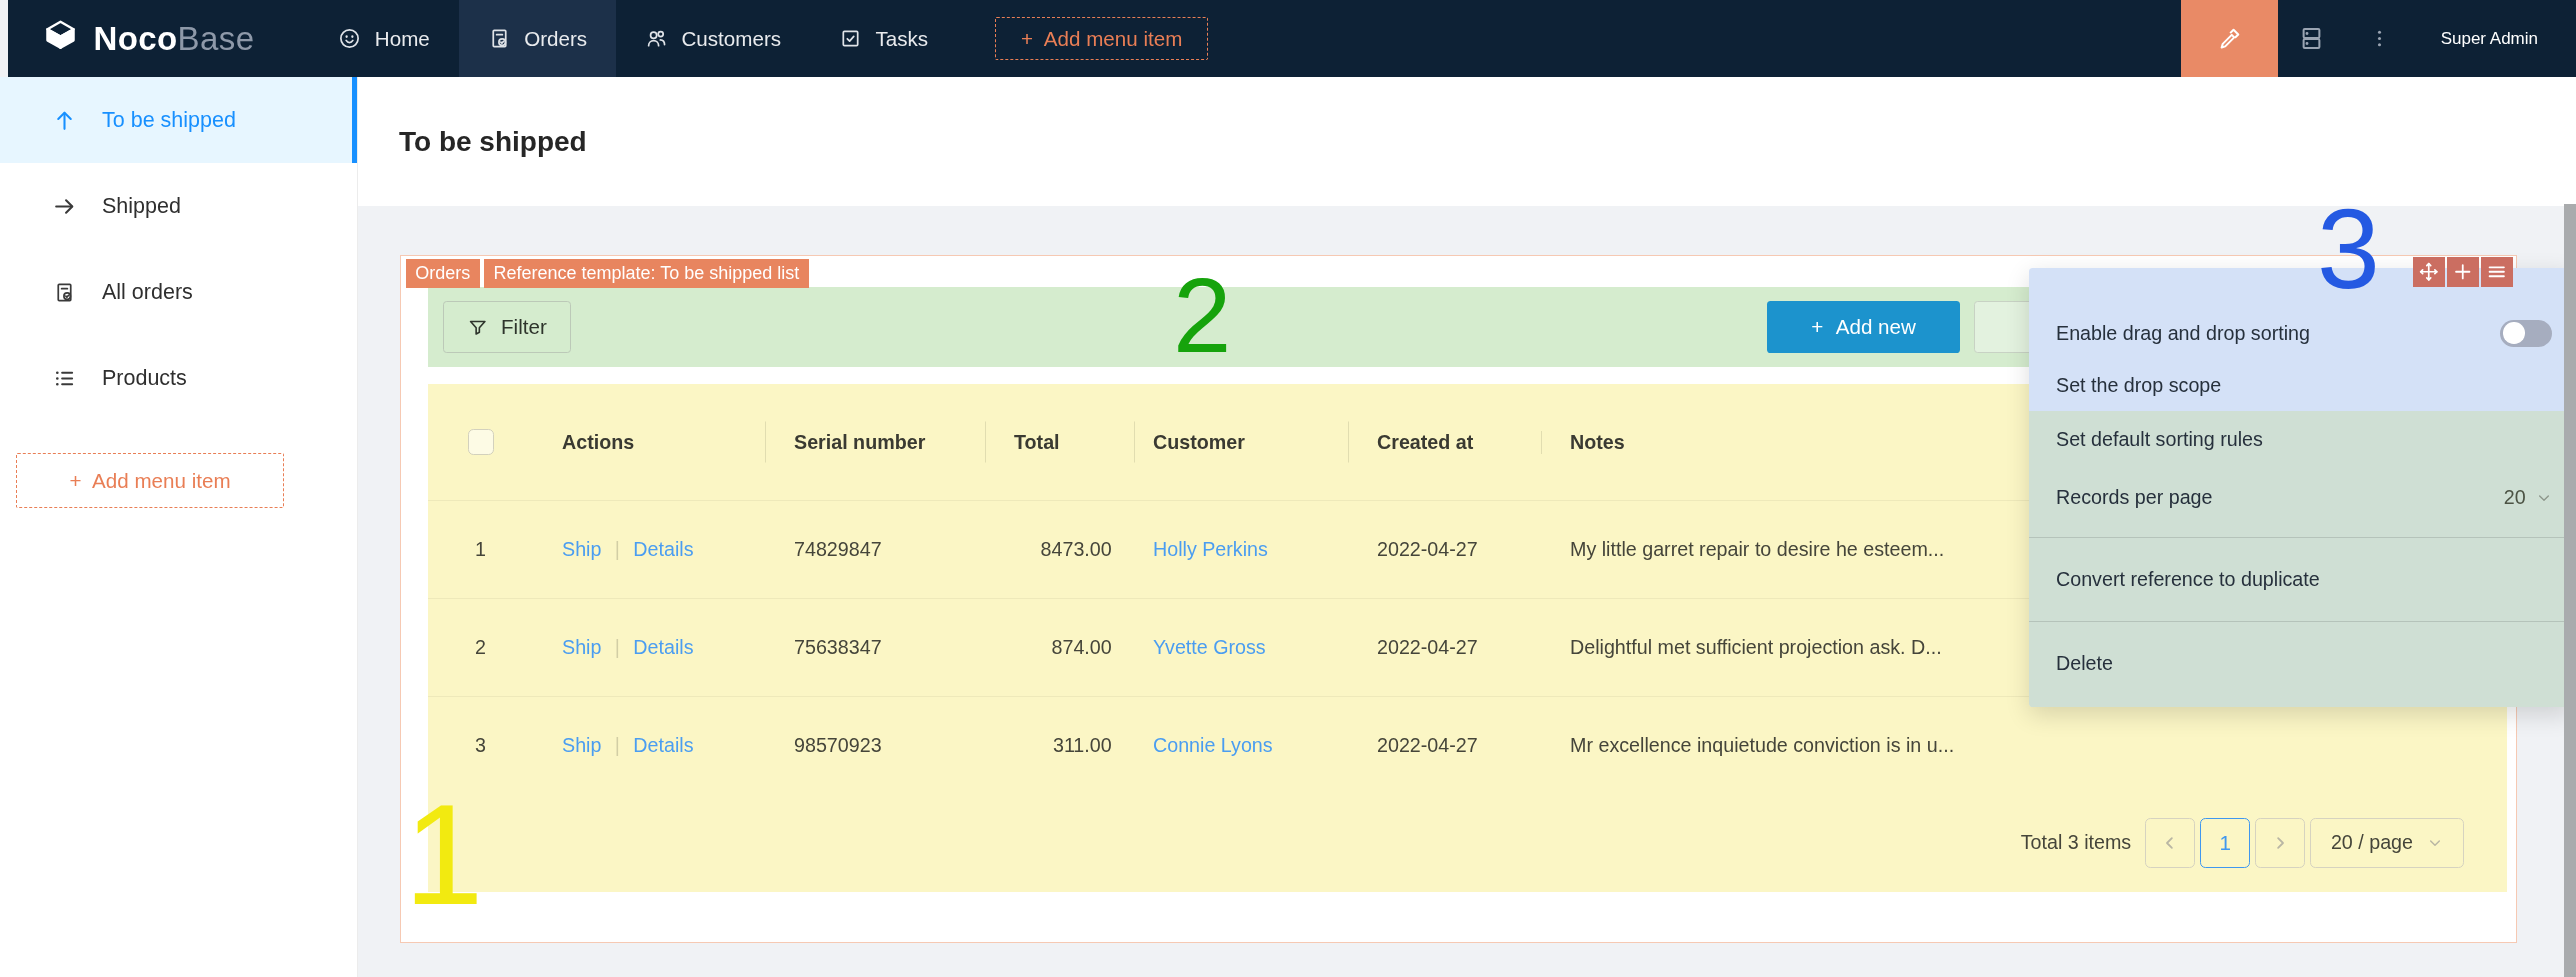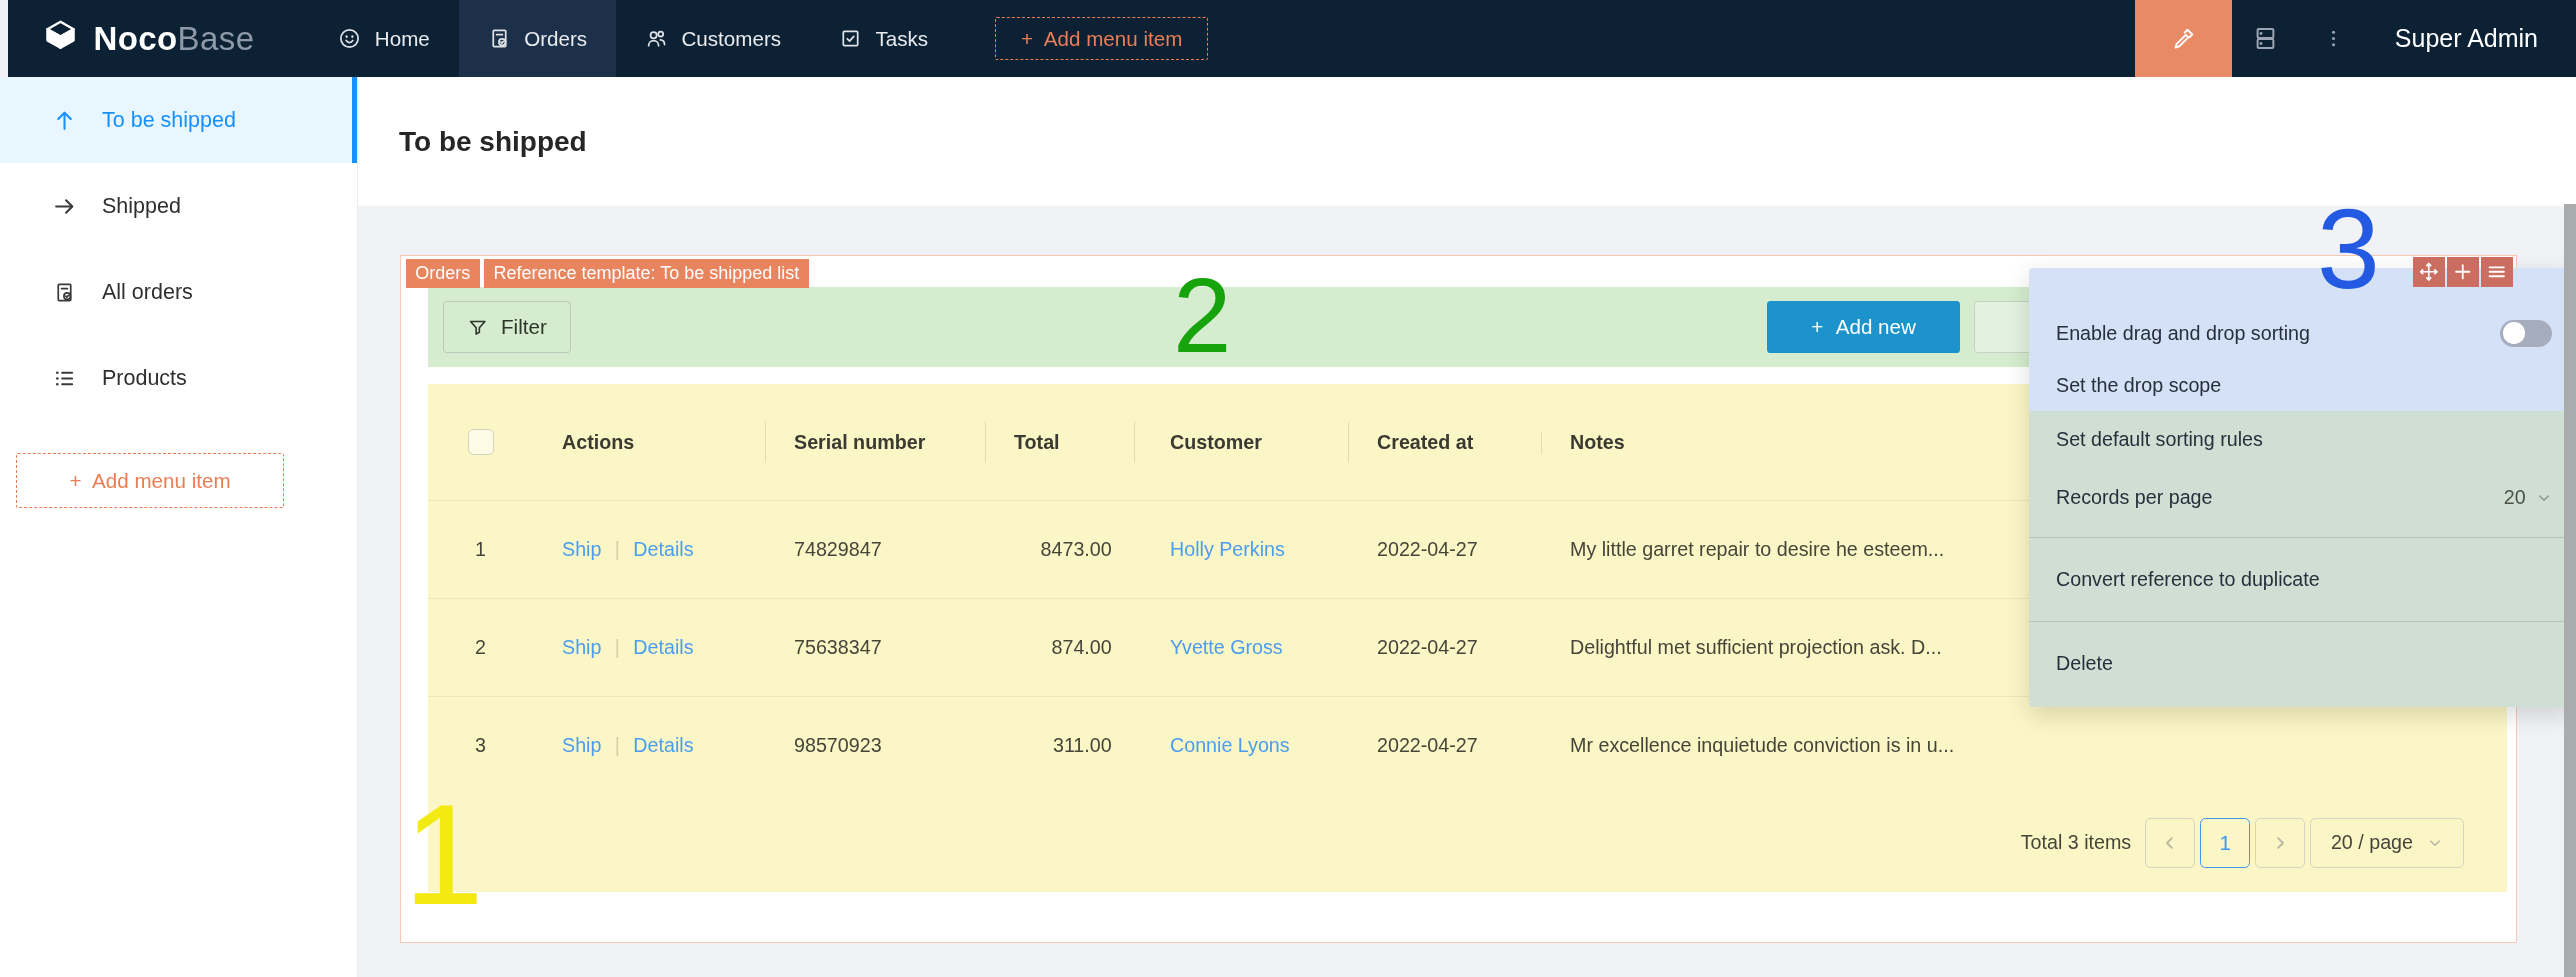--- a/index.html
+++ b/index.html
@@ -26,21 +26,21 @@
   .nav-item.active { background:#1c3049; }
   .nav-item .ic { color:#dfe3e8; }
   .nav-add {
     margin-left:38px; align-self:center; height:43px; padding:0 25px;
     border:1.8px dashed #e97e55; border-radius:1.8px; color:#e97e55;
     display:flex; align-items:center; gap:10.7px; font-size:20.6px; cursor:pointer;
   }
   .nav-right { margin-left:auto; display:flex; align-items:center; height:100%; }
   .nav-tool-highlight { width:97px; height:77px; background:#e98a66; display:flex; align-items:center; justify-content:center; cursor:pointer; }
   .nav-tool { width:68px; display:flex; justify-content:center; color:#9aa4b2; cursor:pointer; }
-  .nav-user { color:#fff; font-size:25px; margin:0 46px 0 27px; }
+  .nav-user { color:#fff; font-size:17px; margin:0 46px 0 27px; }
 
   
   .sidebar { position:absolute; left:0; top:77px; width:358px; bottom:0; background:#fff; border-right:0.9px solid #ececec; z-index:10; }
   .side-item { height:86px; display:flex; align-items:center; gap:25px; padding-left:52px; font-size:21.5px; color:#2f2f2f; position:relative; cursor:pointer; }
   .side-item .ic { color:#3a3a3a; width:25px; display:flex; justify-content:center; }
   .side-item.active { background:#e7f6ff; color:#1890ff; }
   .side-item.active .ic { color:#1890ff; }
   .side-item.active::after { content:""; position:absolute; right:0; top:0; bottom:0; width:5.4px; background:#1890ff; }
   .side-add {
     margin:32px 0 0 16px; width:268px; height:55px;
@@ -74,21 +74,21 @@
 
   
   .table-area { position:absolute; left:27px; right:9px; top:128px; height:508px; background:#fbf6c5; font-size:19.7px; }
   .trow { display:flex; align-items:center; }
   .thead { height:116px; font-weight:600; color:#3a3a32; }
   .tbody-row { height:98px; border-top:0.9px solid rgba(0,0,0,.05); color:#45453a; }
   .c0 { width:105px; display:flex; justify-content:center; }
   .c1 { width:232px; padding-left:29px; }
   .c2 { width:220px; padding-left:29px; }
   .c3 { width:149px; padding-right:22.3px; text-align:right; }
-  .c4 { width:214px; padding-left:36px; }
+  .c4 { width:214px; padding-left:19px; }
   .c5 { width:193px; padding-left:29px; }
   .c6 { flex:1; padding-left:29px; white-space:nowrap; overflow:hidden; }
   .thead > .sep { position:relative; }
   .thead > .sep::before { content:""; position:absolute; left:0; top:50%; transform:translateY(-50%); width:0.9px; height:41px; background:rgba(0,0,0,.10); }
   .checkbox { width:26px; height:26px; border:1.8px solid #d3d1bd; border-radius:5.4px; background:rgba(255,255,255,.55); cursor:pointer; }
   .lnk { color:#4a9df1; cursor:pointer; text-decoration:none; }
   .act-sep { color:rgba(0,0,0,.16); margin:0 13.4px; }
 
   
   .tfooter { height:97px; display:flex; align-items:center; justify-content:flex-end; padding-right:43px; gap:5px; color:#45453a; }

